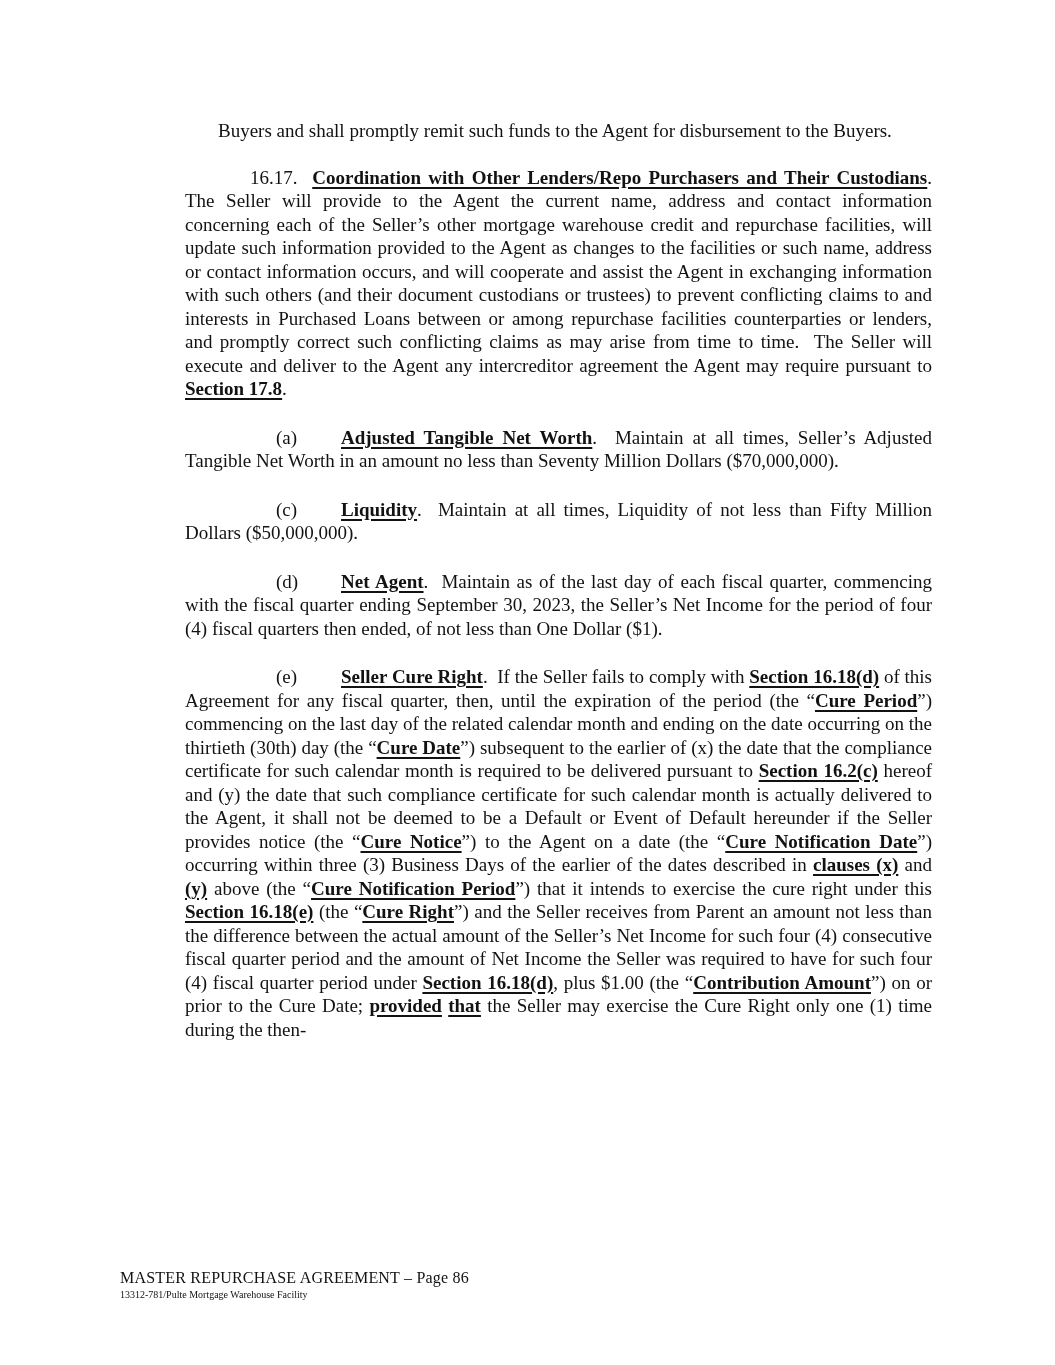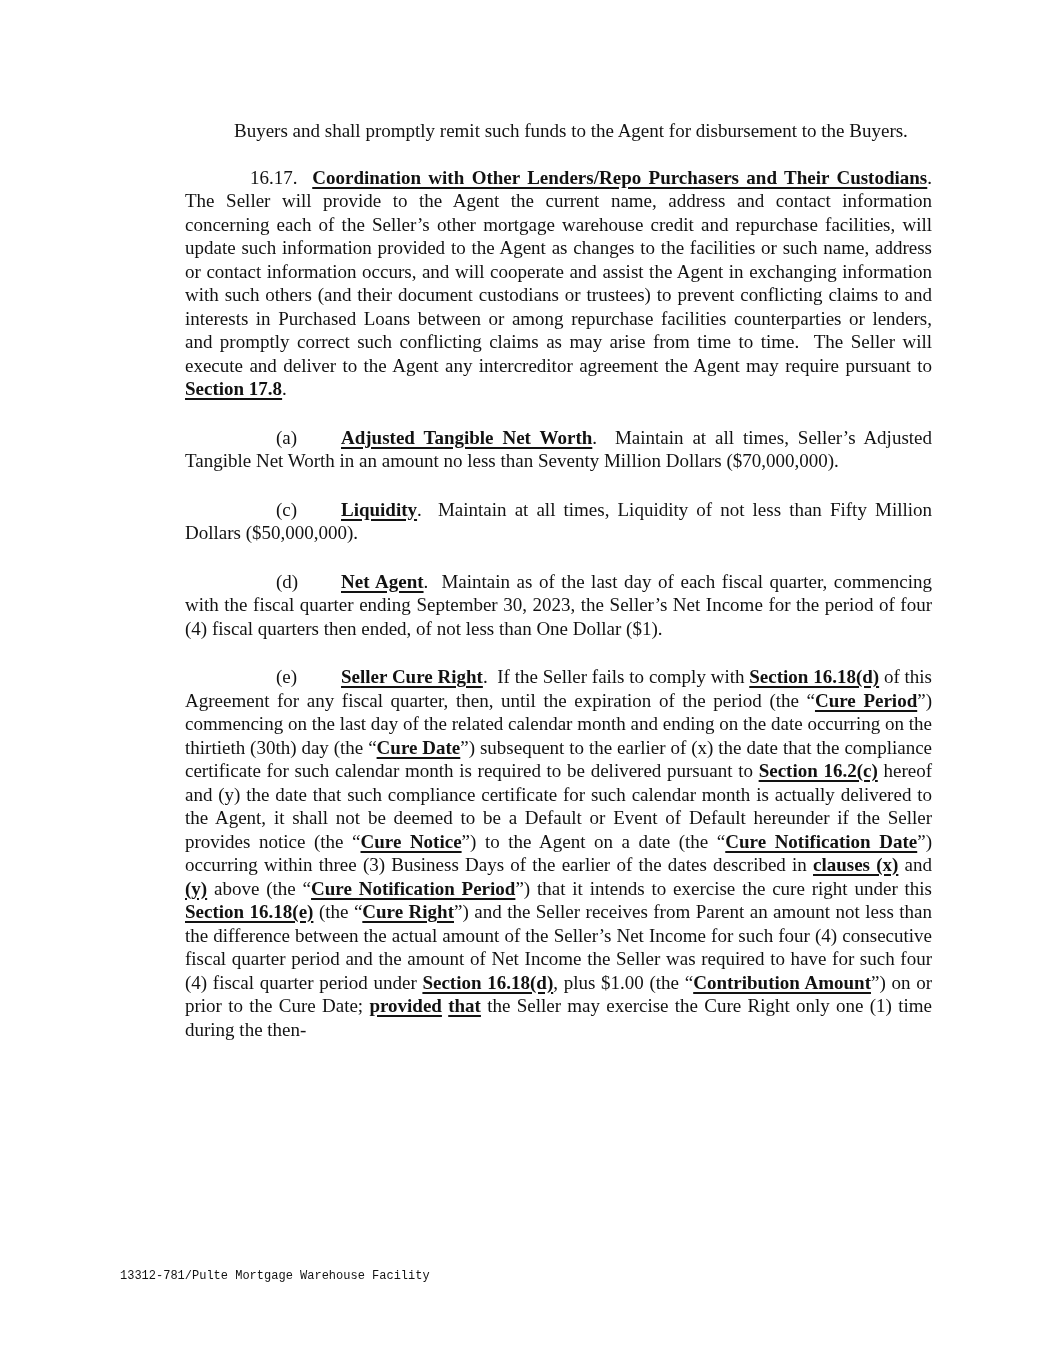--- a/index.html
+++ b/index.html
@@ -23,21 +23,21 @@
     top: 119px;
     width: 747px;
     font-size: 19px;
     line-height: 23.5px;
     text-align: justify;
   }
   p.para {
     white-space: pre-wrap;
     margin: 0 0 23px 0;
   }
-  p.cont { margin-left: 49px; }
+  p.cont { margin-left: 33px; }
   p.sec  { text-indent: 65px; }
   p.sub  { text-indent: 91px; margin-top: 25px; }
   .tab-label {
     display: inline-block;
     width: 65px;
     text-indent: 0;
   }
   .u {
     text-decoration: underline;
     text-decoration-thickness: 1.5px;
@@ -48,33 +48,33 @@
     position: absolute;
     left: 120px;
     top: 1268px;
   }
   .footer-line1 {
     font-size: 16px;
     line-height: 19px;
     letter-spacing: 0.2px;
   }
   .footer-line2 {
-    font-size: 12px;
+    font-size: 10px;
     line-height: 16px;
-    font-family: Liberation Mono, monospace;
   }
 </style>
 </head>
 <body>
 
 <div class="page">
   <div class="doc">
       <p class="para cont"><span>Buyers and shall promptly remit such funds to the Agent for disbursement to the Buyers.</span></p>
       <p class="para sec"><span>16.17.  </span><span class="u">Coordination with Other Lenders/Repo Purchasers and Their Custodians</span><span>.  The Seller will provide to the Agent the current name, address and contact information concerning each of the Seller’s other mortgage warehouse credit and repurchase facilities, will update such information provided to the Agent as changes to the facilities or such name, address or contact information occurs, and will cooperate and assist the Agent in exchanging information with such others (and their document custodians or trustees) to prevent conflicting claims to and interests in Purchased Loans between or among repurchase facilities counterparties or lenders, and promptly correct such conflicting claims as may arise from time to time.  The Seller will execute and deliver to the Agent any intercreditor agreement the Agent may require pursuant to </span><span class="u">Section 17.8</span><span>.</span></p>
       <p class="para sub"><span class="tab-label">(a)</span><span class="u">Adjusted Tangible Net Worth</span><span>.  Maintain at all times, Seller’s Adjusted Tangible Net Worth in an amount no less than Seventy Million Dollars ($70,000,000).</span></p>
       <p class="para sub"><span class="tab-label">(c)</span><span class="u">Liquidity</span><span>.  Maintain at all times, Liquidity of not less than Fifty Million Dollars ($50,000,000).</span></p>
       <p class="para sub"><span class="tab-label">(d)</span><span class="u">Net Agent</span><span>.  Maintain as of the last day of each fiscal quarter, commencing with the fiscal quarter ending September 30, 2023, the Seller’s Net Income for the period of four (4) fiscal quarters then ended, of not less than One Dollar ($1).</span></p>
       <p class="para sub"><span class="tab-label">(e)</span><span class="u">Seller Cure Right</span><span>.  If the Seller fails to comply with </span><span class="u">Section 16.18(d)</span><span> of this Agreement for any fiscal quarter, then, until the expiration of the period (the “</span><span class="u">Cure Period</span><span>”) commencing on the last day of the related calendar month and ending on the date occurring on the thirtieth (30th) day (the “</span><span class="u">Cure Date</span><span>”) subsequent to the earlier of (x) the date that the compliance certificate for such calendar month is required to be delivered pursuant to </span><span class="u">Section 16.2(c)</span><span> hereof and (y) the date that such compliance certificate for such calendar month is actually delivered to the Agent, it shall not be deemed to be a Default or Event of Default hereunder if the Seller provides notice (the “</span><span class="u">Cure Notice</span><span>”) to the Agent on a date (the “</span><span class="u">Cure Notification Date</span><span>”) occurring within three (3) Business Days of the earlier of the dates described in </span><span class="u">clauses (x)</span><span> and </span><span class="u">(y)</span><span> above (the “</span><span class="u">Cure Notification Period</span><span>”) that it intends to exercise the cure right under this </span><span class="u">Section 16.18(e)</span><span> (the “</span><span class="u">Cure Right</span><span>”) and the Seller receives from Parent an amount not less than the difference between the actual amount of the Seller’s Net Income for such four (4) consecutive fiscal quarter period and the amount of Net Income the Seller was required to have for such four (4) fiscal quarter period under </span><span class="u">Section 16.18(d)</span><span>, plus $1.00 (the “</span><span class="u">Contribution Amount</span><span>”) on or prior to the Cure Date; </span><span class="u">provided</span><span> </span><span class="u">that</span><span> the Seller may exercise the Cure Right only one (1) time during the then-</span></p>
     </div>
   <div class="footer">
+    <div class="footer-line1">MASTER REPURCHASE AGREEMENT – Page 86</div>
     <div class="footer-line2">13312-781/Pulte Mortgage Warehouse Facility</div>
   </div>
 </div>
 
 </body></html>

